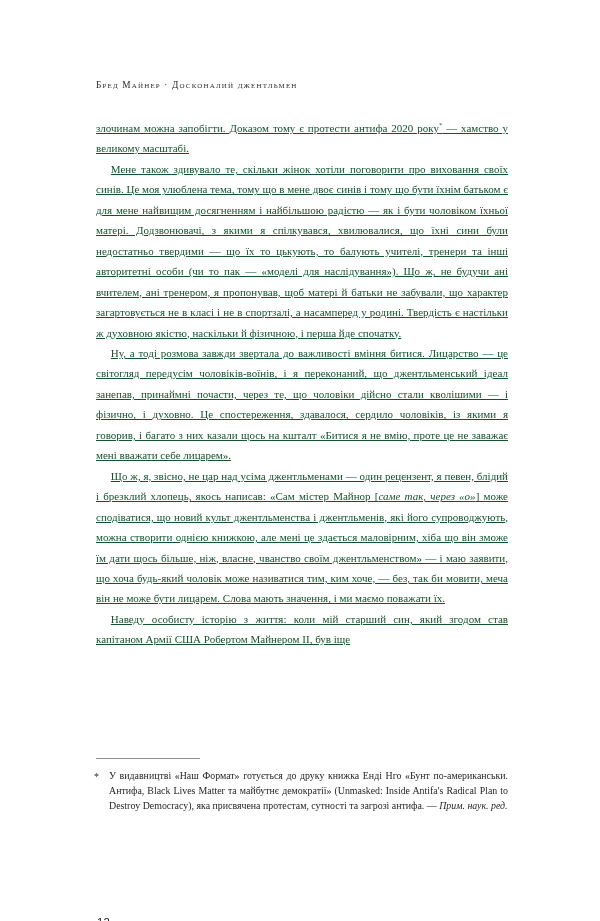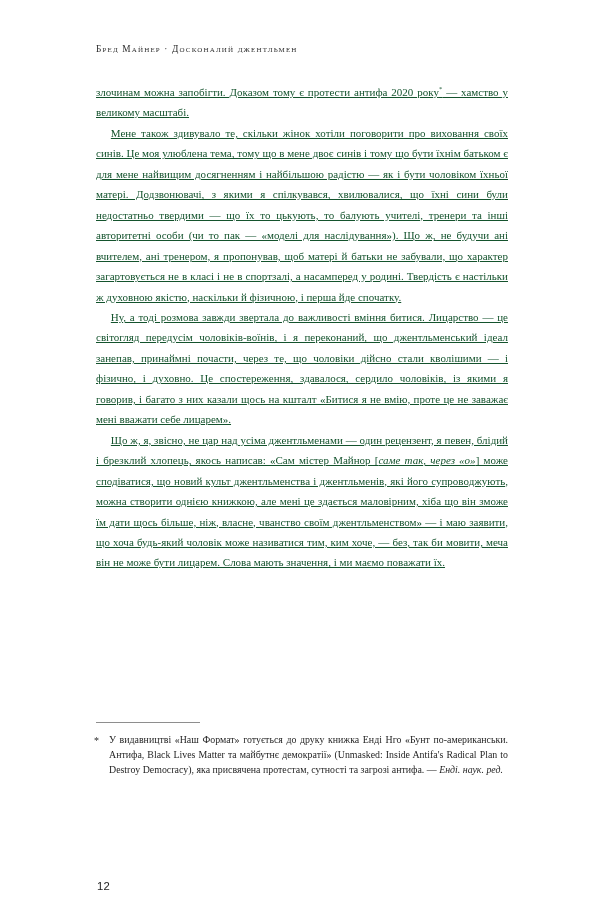--- a/index.html
+++ b/index.html
@@ -13,20 +13,21 @@
     font-family: "Liberation Serif", "DejaVu Serif", serif;
     color: #1a1a1a;
     overflow: hidden;
   }
 
   .page {
     position: relative;
     width: 600px;
     height: 694px;
     box-sizing: border-box;
+    margin-top: 36px;
   }
 
   
   .running-head {
     position: absolute;
     left: 96px;
     top: 44px;
     width: 412px;
     font-family: "Liberation Serif", "DejaVu Serif", serif;
     font-size: 9.3px;
@@ -131,25 +132,28 @@
     </p>
 
     <p class="para">
       <span>Ну, а тоді розмова завжди звертала до важливості вміння битися. Лицарство — це світогляд передусім чоловіків-воїнів, і я переконаний, що джентльменський ідеал занепав, принаймні почасти, через те, що чоловіки дійсно стали кволішими — і фізично, і духовно. Це спостереження, здавалося, сердило чоловіків, із якими я говорив, і багато з них казали щось на кшталт «Битися я не вмію, проте це не заважає мені вважати себе лицарем».</span>
     </p>
 
     <p class="para">
       <span>Що ж, я, звісно, не цар над усіма джентльменами — один рецензент, я певен, блідий і брезклий хлопець, якось написав: «Сам містер Майнор [</span><em class="ital">саме так, через «о»</em><span>] може сподіватися, що новий культ джентльменства і джентльменів, які його супроводжують, можна створити однією книжкою, але мені це здається маловірним, хіба що він зможе їм дати щось більше, ніж, власне, чванство своїм джентльменством» — і маю заявити, що хоча будь-який чоловік може називатися тим, ким хоче, — без, так би мовити, меча він не може бути лицарем. Слова мають значення, і ми маємо поважати їх.</span>
     </p>
 
+    <p class="para">
+      <span>Наведу особисту історію з життя: коли мій старший син, який згодом став капітаном Армії США Робертом Майнером II, був іще</span>
+    </p>
 
   </div>
 
   <div class="footnote-area">
     <div class="footnote-rule"></div>
     <div class="footnote">
-      <span class="fn-marker">*</span><span>У видавництві «Наш Формат» готується до друку книжка Енді Нго «Бунт по-американськи. Антифа, Black Lives Matter та майбутнє демократії» (Unmasked: Inside Antifa's Radical Plan to Destroy Democracy), яка присвячена протестам, сутності та загрозі антифа. — </span><em class="ital">Енді. наук. ред.</em>
+      <span class="fn-marker">*</span><span>У видавництві «Наш Формат» готується до друку книжка Енді Нго «Бунт по-американськи. Антифа, Black Lives Matter та майбутнє демократії» (Unmasked: Inside Antifa's Radical Plan to Destroy Democracy), яка присвячена протестам, сутності та загрозі антифа. — </span><em class="ital">Прим. наук. ред.</em>
     </div>
   </div>
 
   <div class="folio">12</div>
 
 </div>
 
 </body></html>

